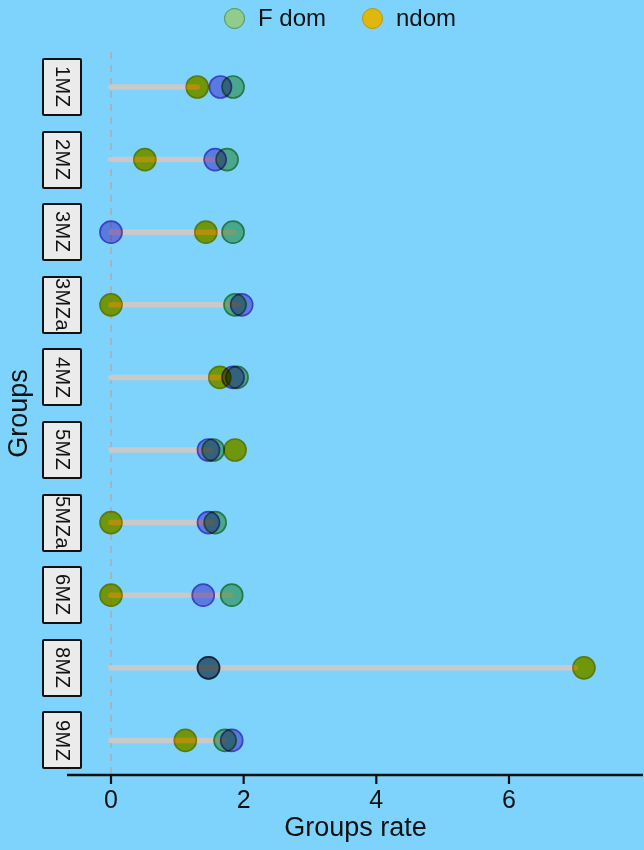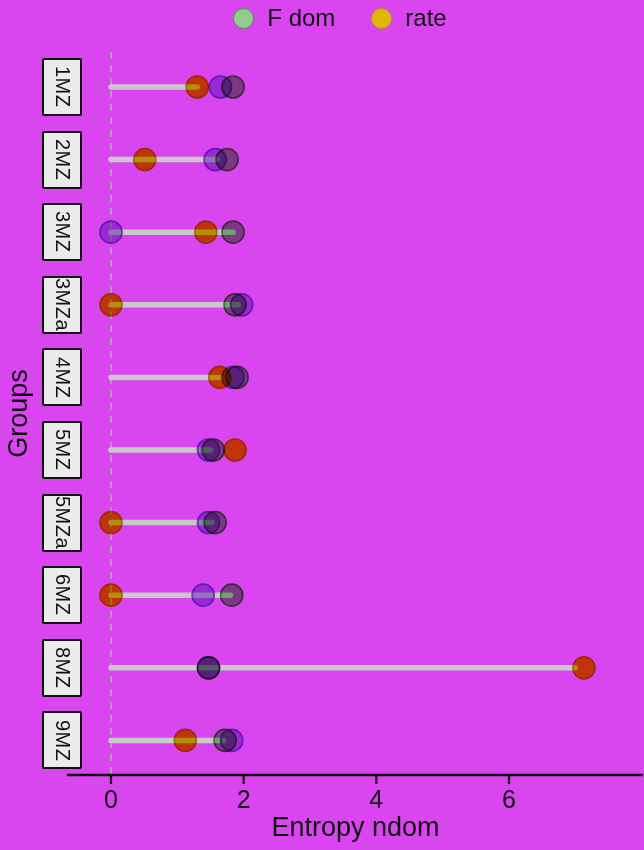--- a/index.html
+++ b/index.html
@@ -1,19 +1,19 @@
 <!DOCTYPE html>
 <html><head>
 <meta charset="utf-8">
 <style>
   html,body{margin:0;padding:0;background:#ffffff;}
   .figure{
     position:relative;
     width:644px;height:850px;
-    background:#d946ef;
+    background:#7dd3fc;
     font-family:"Liberation Sans","DejaVu Sans",sans-serif;
     overflow:hidden;
   }
   .legend{
     position:absolute;top:4px;left:0;width:644px;height:28px;
     display:flex;justify-content:center;align-items:center;gap:36px;
     padding-left:36px;box-sizing:border-box;
   }
   .legend-item{display:flex;align-items:center;gap:13px;}
   .legend-swatch{
@@ -53,21 +53,21 @@
 
 <div class="figure">
 
   <div class="legend" id="legend">
       <div class="legend-item">
         <span class="legend-swatch" style="background: rgb(147, 202, 142); border-color: rgb(76, 147, 71);"></span>
         <span class="legend-label">F dom</span>
       </div>
       <div class="legend-item">
         <span class="legend-swatch" style="background: rgb(226, 183, 11); border-color: rgb(185, 148, 14);"></span>
-        <span class="legend-label">rate</span>
+        <span class="legend-label">ndom</span>
       </div>
     </div>
 
   <svg class="plot" id="plot" width="644" height="850" viewBox="0 0 644 850">
       <line x1="111" y1="52" x2="111" y2="775" stroke="#adadad" stroke-width="1.6" stroke-dasharray="7 6"></line>
       <line x1="111" y1="87" x2="197.22899999999998" y2="87" stroke="#c9c9c9" stroke-width="5.5" stroke-linecap="round"></line>
       <circle cx="197.22899999999998" cy="87" r="11" fill="#e2b70b" stroke="#b9940e" stroke-width="1.7" style="mix-blend-mode:multiply"></circle>
       <circle cx="220.4445" cy="87" r="11" fill="#b495e4" stroke="#7b4fc7" stroke-width="1.7" style="mix-blend-mode:multiply"></circle>
       <circle cx="233.0472" cy="87" r="11" fill="#93ca8e" stroke="#4c9347" stroke-width="1.7" style="mix-blend-mode:multiply"></circle>
       <line x1="111" y1="159.6" x2="217.128" y2="159.6" stroke="#c9c9c9" stroke-width="5.5" stroke-linecap="round"></line>
@@ -145,15 +145,15 @@
       <div class="strip" style="top: 638.8px;">
         <span class="strip-text">8MZ</span>
       </div>
       <div class="strip" style="top: 711.4px;">
         <span class="strip-text">9MZ</span>
       </div>
     </div>
 
   <div class="ylabel">Groups</div>
 
-  <div class="xlabel">Entropy ndom</div>
+  <div class="xlabel">Groups rate</div>
 
 </div>
 
 </body></html>

